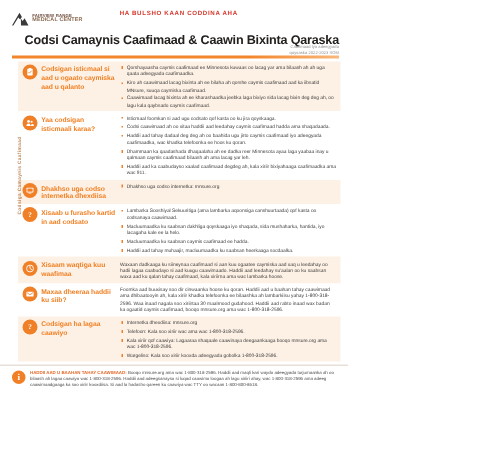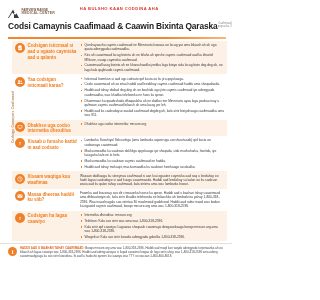--- a/index.html
+++ b/index.html
@@ -75,23 +75,24 @@
     color: #d4382c;
     letter-spacing: 0.45px;
     white-space: nowrap;
   }
 
   
   .titleband {
     position: relative;
     padding: 0 6px 0 8px;
     display: flex;
-    align-items: flex-start;
+    align-items: flex-end;
     justify-content: space-between;
     height: 13px;
+    flex-direction: column;
   }
 
   .doc-title {
     font-size: 8.4px;
     font-weight: bold;
     color: #23201e;
     letter-spacing: -0.12px;
     white-space: nowrap;
     line-height: 1;
   }

